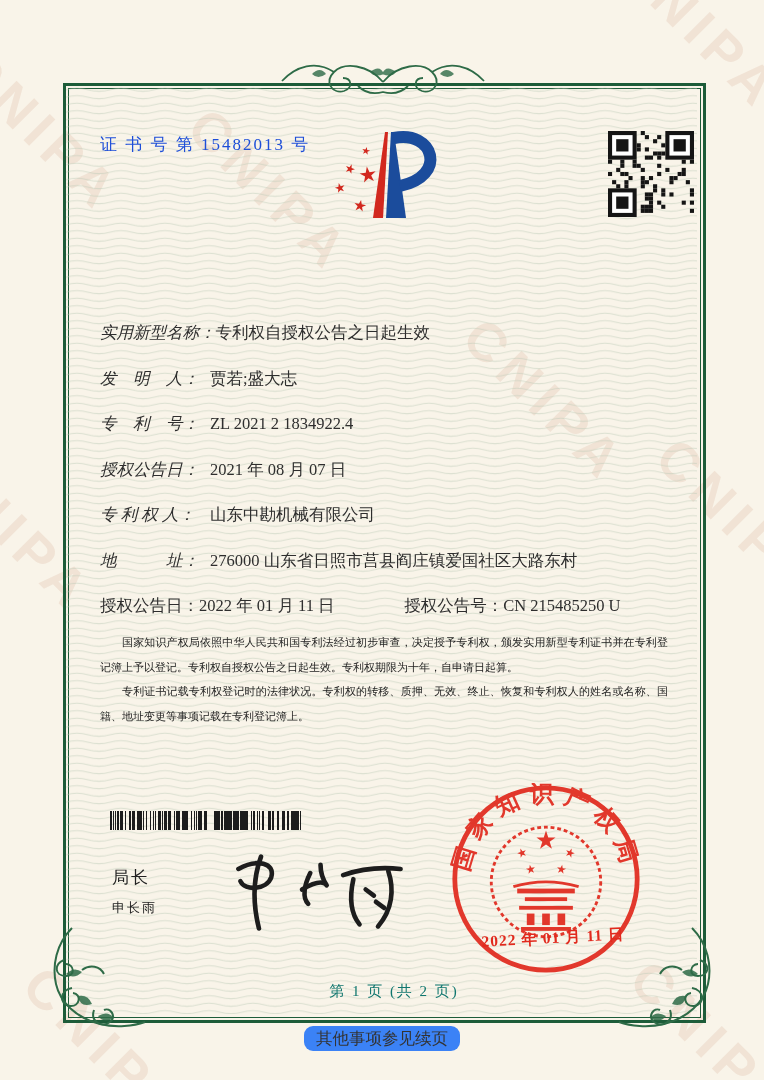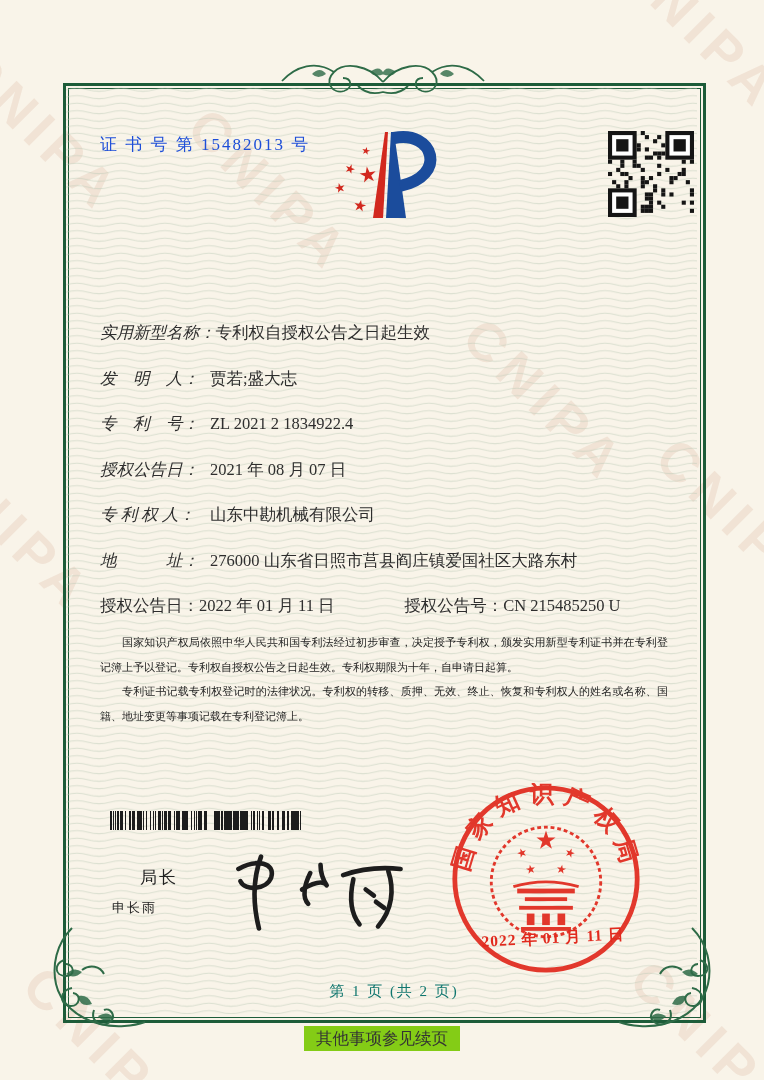--- a/index.html
+++ b/index.html
@@ -37,32 +37,32 @@
   .field-row{line-height:45.5px;white-space:nowrap;}
   .lbl{display:inline-block;min-width:110px;font-style:italic;}
   .grant-col{display:inline-block;width:300px;font-family:Liberation Serif, serif;}
   
   .paras{position:absolute;left:100px;top:630px;width:568px;font-size:11px;
          line-height:24.5px;color:#222;text-align:justify;}
   .paras p{margin:0;text-indent:2em;}
   
   .barcode{position:absolute;left:110px;top:811px;width:196px;height:19px;}
   
-  .sig-title{position:absolute;left:112px;top:866px;font-size:17px;letter-spacing:2px;margin-left:28px;}
+  .sig-title{position:absolute;left:112px;top:866px;font-size:17px;letter-spacing:2px;}
   .sig-name{position:absolute;left:112px;top:899px;font-size:13px;letter-spacing:2px;}
   .sig-hand{position:absolute;left:222px;top:843px;width:195px;height:95px;}
   
   .seal{position:absolute;left:450px;top:783px;width:192px;height:192px;opacity:.93;}
   .seal-date{position:absolute;left:468px;top:928px;width:170px;text-align:center;
              font-size:15.5px;font-weight:700;color:#e12a1e;letter-spacing:1px;
              transform:rotate(-3deg);}
   
   .page-num{position:absolute;left:0;right:0;top:982px;text-align:center;font-size:15px;letter-spacing:2px;color:#0f766e;margin-left:24px;}
   .cont-note{position:absolute;left:0;right:0;top:1028px;text-align:center;font-size:16.5px;color:#333;}
-  .cont-note span{background:#84cc16;padding:3px 12px;}
+  .cont-note span{background:#3b82f6;padding:3px 12px;border-radius:9px;}
 </style>
 </head>
 <body>
 
 <div class="sheet">
 
   <span class="wm" style="left:40px;top:130px">CNIPA</span>
   <span class="wm" style="left:700px;top:28px">CNIPA</span>
   <span class="wm" style="left:270px;top:190px">CNIPA</span>
   <span class="wm" style="left:545px;top:400px">CNIPA</span>

